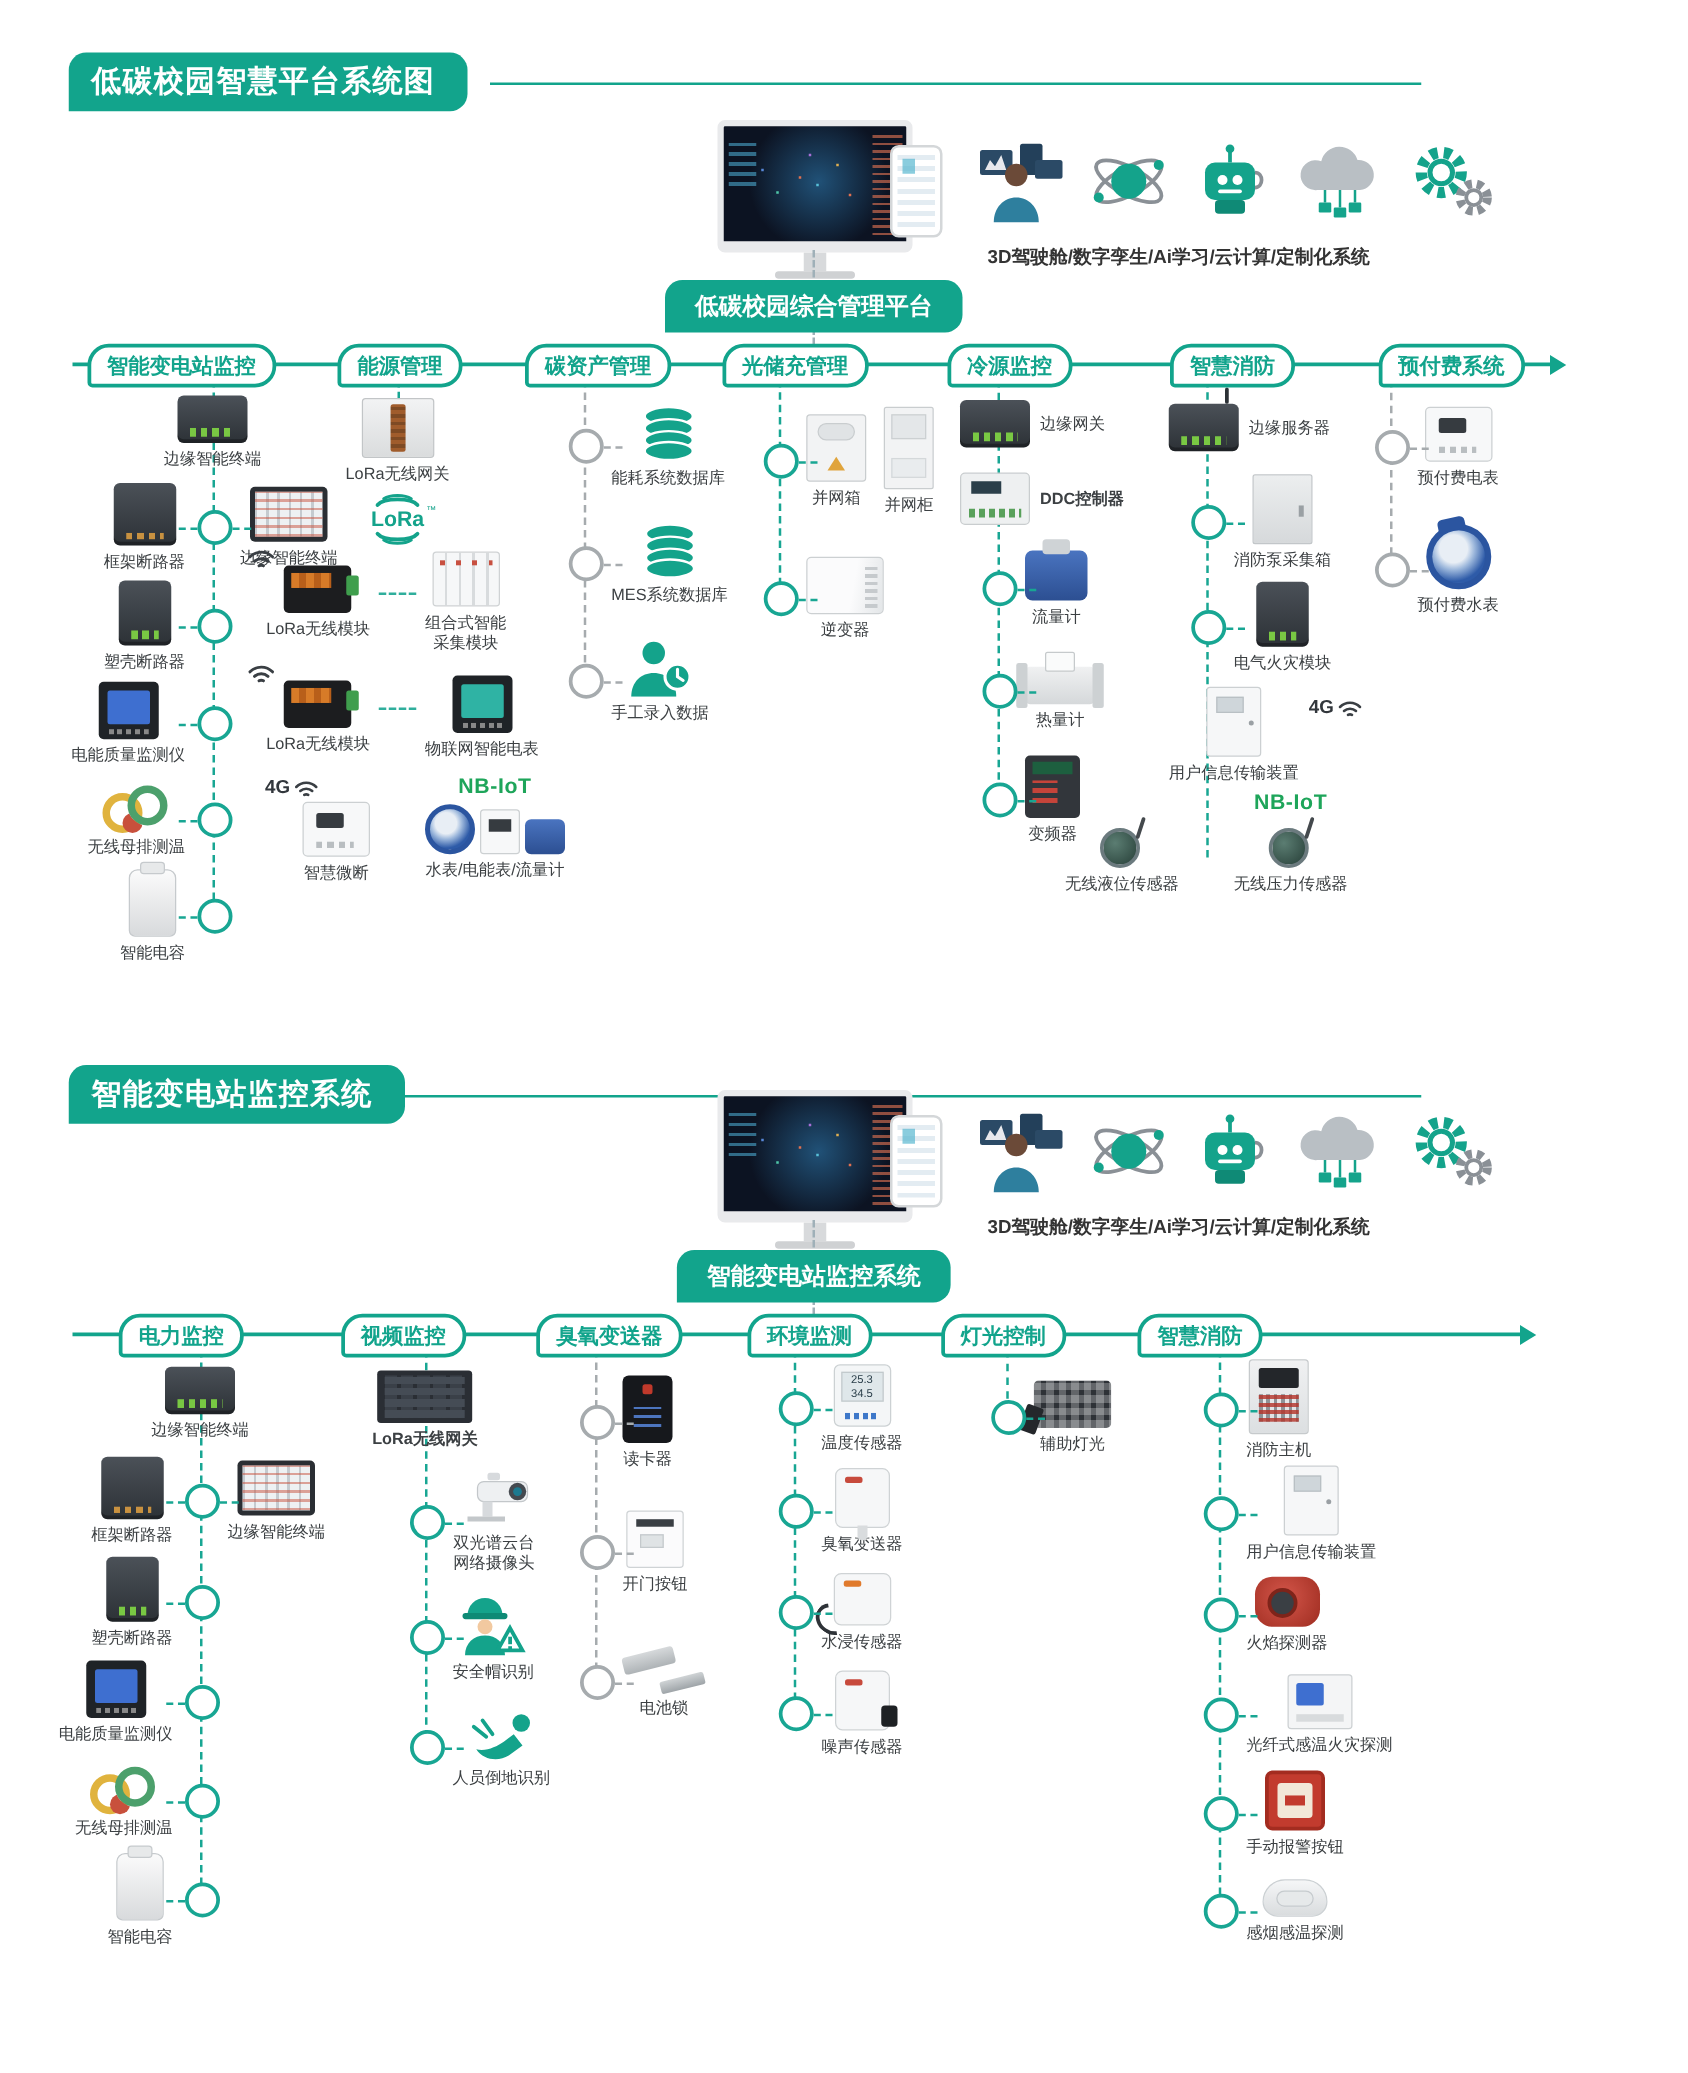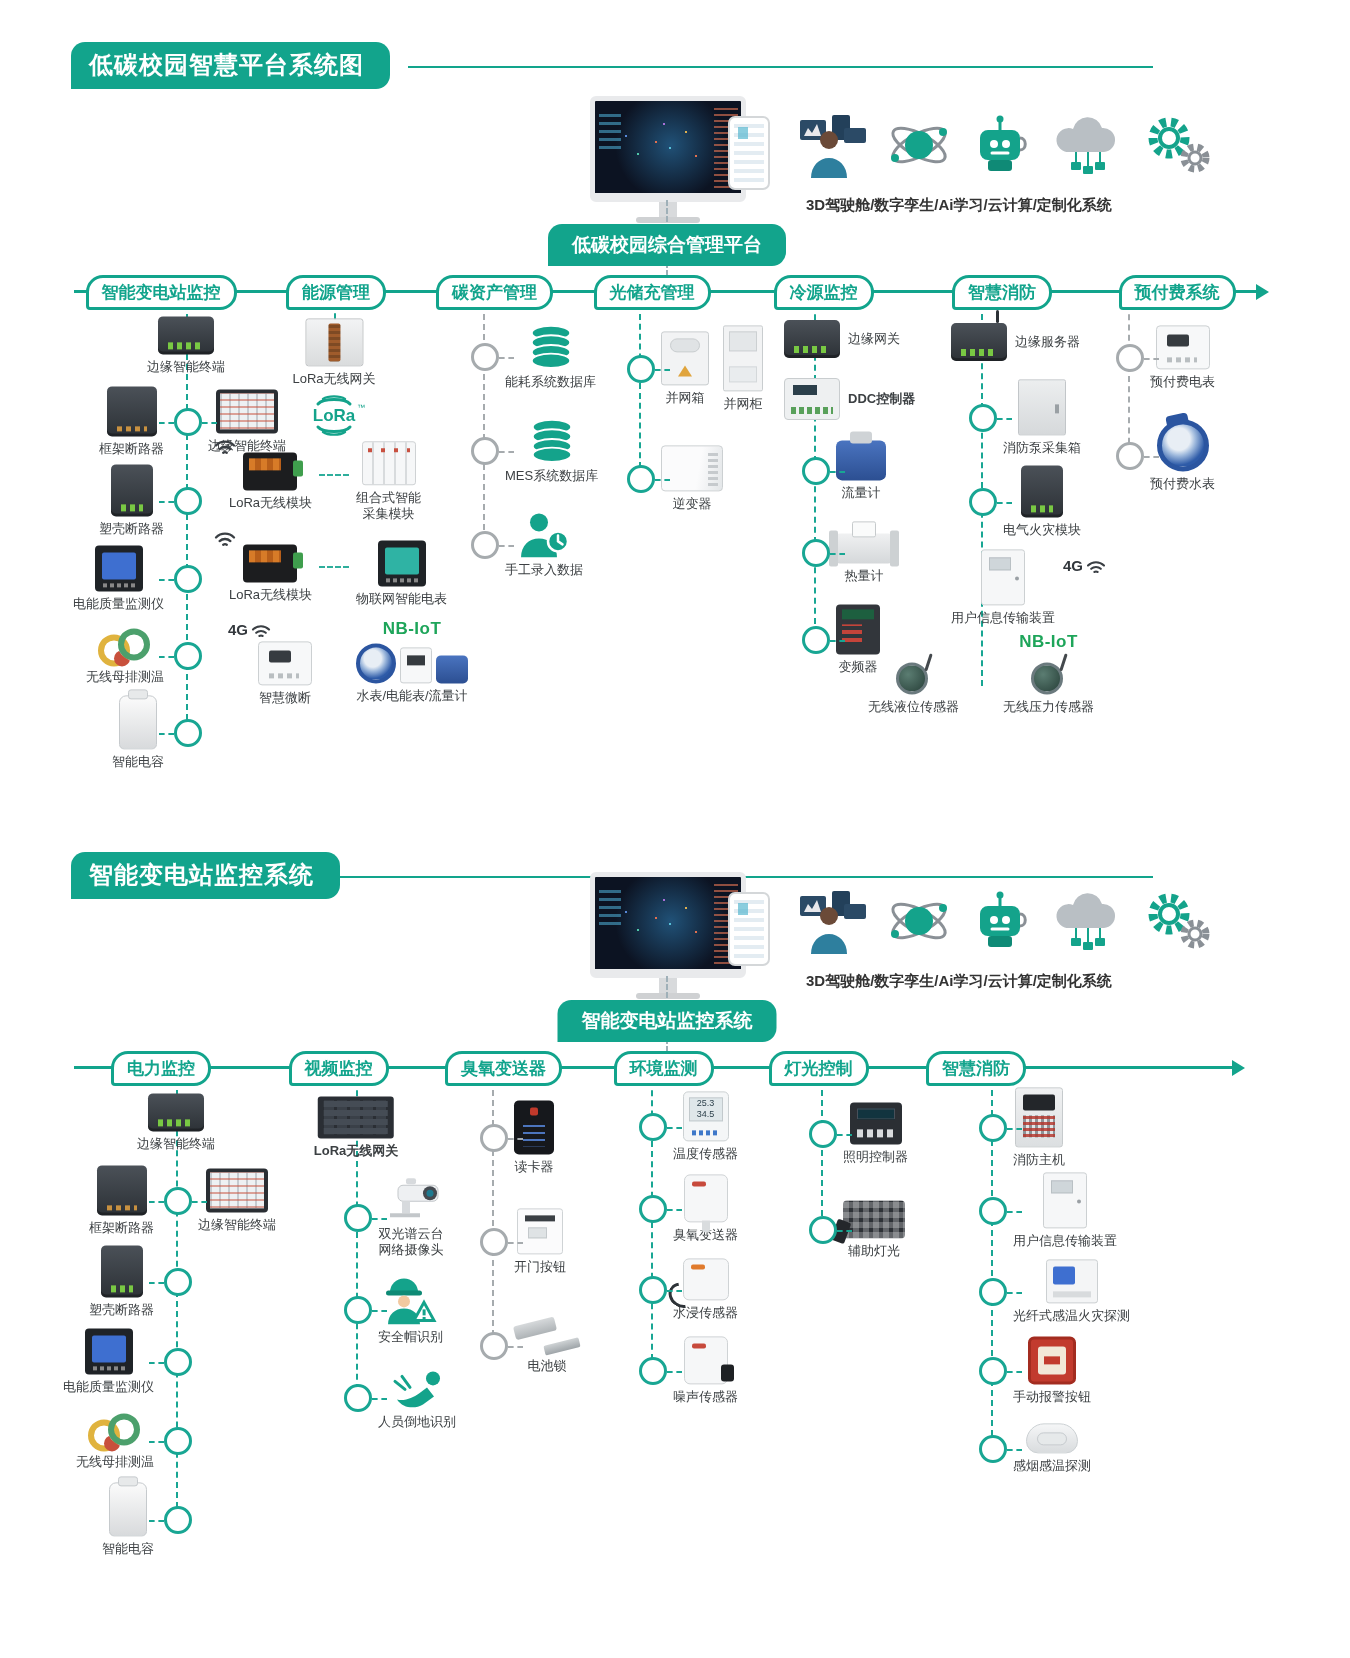--- a/index.html
+++ b/index.html
@@ -1,17 +1,17 @@
 <!DOCTYPE html>
 <html><head>
 <meta charset="utf-8">
 <style>
   html,body{margin:0;padding:0;background:#fff;}
   body{width:1350px;height:1658px;position:relative;font-family:"Liberation Sans","DejaVu Sans",sans-serif;color:#3c4043;overflow:hidden;}
-  .sec{position:absolute;left:16px;width:1192px;}
+  .sec{position:absolute;left:0;width:1192px;}
   
   .title-box{position:absolute;background:#12a48c;color:#fff;font-weight:bold;font-size:24px;padding:7px 26px 8px 18px;border-radius:14px 14px 14px 0;letter-spacing:1px;white-space:nowrap;}
   .title-rule{position:absolute;height:2px;background:#12a48c;}
   
   .monitor{position:absolute;width:156px;}
   .monitor .scr{height:92px;background:#0c1322;border:5px solid #e9eaec;border-bottom:9px solid #e9eaec;border-radius:6px;position:relative;background-image:radial-gradient(circle at 52% 48%,rgba(36,92,134,.85),rgba(12,19,34,1) 62%);}
   .monitor .scr::before{content:'';position:absolute;right:3px;top:5px;bottom:5px;width:24px;background:repeating-linear-gradient(0deg,rgba(214,110,80,.65) 0 2px,transparent 2px 6px);}
   .monitor .scr::after{content:'';position:absolute;left:4px;top:8px;width:22px;height:40px;background:repeating-linear-gradient(0deg,rgba(80,180,220,.55) 0 3px,transparent 3px 8px);}
   .spk{position:absolute;left:60px;top:40px;width:2px;height:2px;background:#e07050;box-shadow:14px 6px 0 #58c0d8,30px -10px 0 #e0b050,-18px 12px 0 #50c8a8,8px -18px 0 #a870d8,-30px -6px 0 #5888d8,40px 14px 0 #e07050;}
   .monitor .stand{width:18px;height:15px;background:#d8dadc;margin:0 auto;}
@@ -906,29 +906,20 @@
       <div class="col" style="--sp: 80px; --cc: #18a693;">
         <div class="pillwrap">
           <div class="pill">灯光控制</div>
         </div>
         <div class="colbody">
           <div class="spine"></div>
           <div class="node" style="min-height: 96px;">
             <div class="circ cr"></div>
             <div class="rz">
               <div class="item">
-                <div class="dev d-lightctrl"></div>
-                <div class="lbl">照明控制器</div>
-              </div>
-            </div>
-          </div>
-          <div class="node" style="min-height: 96px;">
-            <div class="circ cr"></div>
-            <div class="rz">
-              <div class="item">
                 <div class="dev d-flood"></div>
                 <div class="lbl">辅助灯光</div>
               </div>
             </div>
           </div>
         </div>
       </div>
       <div class="col" style="--sp: 95px; --cc: #18a693;">
         <div class="pillwrap">
           <div class="pill">智慧消防</div>
@@ -950,20 +941,29 @@
               <div class="item">
                 <div class="dev d-itd"></div>
                 <div class="lbl">用户信息传输装置</div>
               </div>
             </div>
           </div>
           <div class="node" style="min-height: 80px;">
             <div class="circ cr"></div>
             <div class="rz">
               <div class="item">
+                <div class="dev d-redround"></div>
+                <div class="lbl">火焰探测器</div>
+              </div>
+            </div>
+          </div>
+          <div class="node" style="min-height: 80px;">
+            <div class="circ cr"></div>
+            <div class="rz">
+              <div class="item">
                 <div class="dev d-fiber"></div>
                 <div class="lbl">光纤式感温火灾探测</div>
               </div>
             </div>
           </div>
           <div class="node" style="min-height: 78px;">
             <div class="circ cr"></div>
             <div class="rz">
               <div class="item">
                 <div class="dev d-manual"></div>

